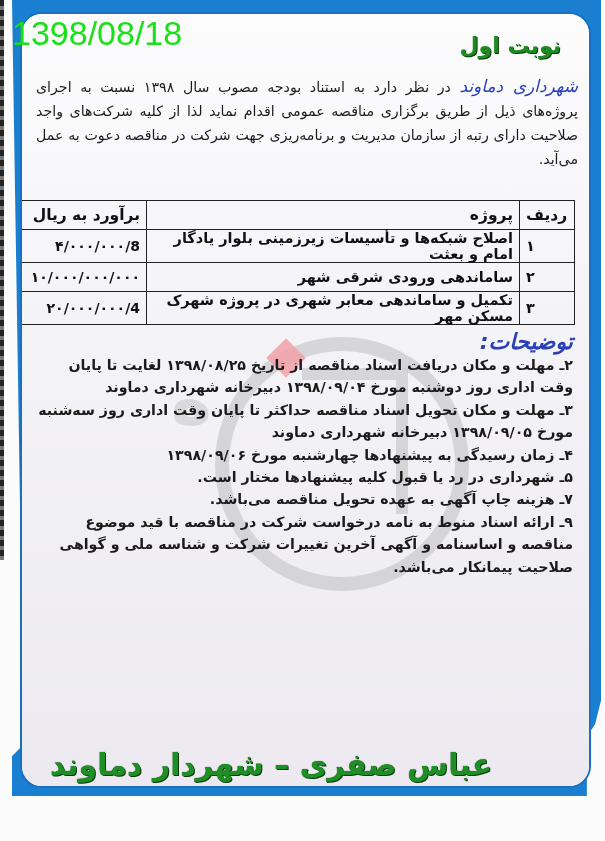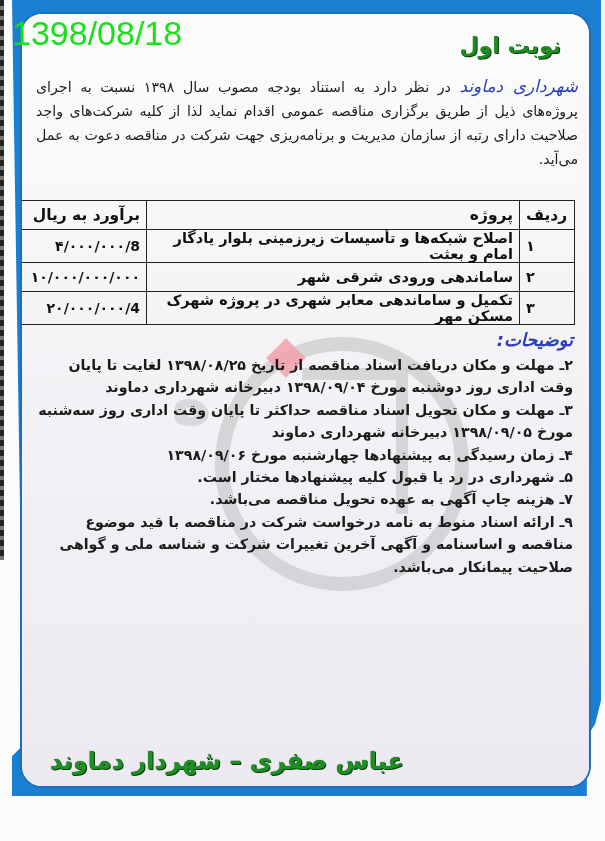--- a/index.html
+++ b/index.html
@@ -54,29 +54,29 @@
   }
   table.projects th { font-size:15.5px; font-weight:bold; }
   .col-num { width:42px; text-align:left; }
   .col-amt { width:124px; text-align:right; direction:ltr; font-size:14px; letter-spacing:0.5px; }
   .col-proj { text-align:right; }
   .watermark {
     position:absolute; left:150px; top:300px; width:300px; height:280px; z-index:1; pointer-events:none;
   }
   .notes-head {
     position:absolute; top:315px; right:16px; font-weight:bold; font-style:italic;
-    font-size:18px; color:#2a3fb8; z-index:2;
+    font-size:22px; color:#2a3fb8; z-index:2;
   }
   .notes {
     position:absolute; top:340px; right:16px; left:16px; z-index:2;
     font-size:14.2px; line-height:22.4px; font-weight:bold; color:#1b1b1b; margin:0; padding:0; list-style:none;
   }
   .notes li { margin:0; padding:0; }
   .signature {
-    position:absolute; top:733px; left:28px; font-weight:bold; font-size:24px; color:#1d8f24;
+    position:absolute; top:733px; left:28px; font-weight:bold; font-size:30px; color:#1d8f24;
     text-shadow:1px 1px 0 #0a3a0a, 0 0 1px #0a3a0a; z-index:2;
   }
 </style>
 </head>
 <body>
 
 <div class="left-edge"></div>
 
 <div class="frame-outer"></div>
 

